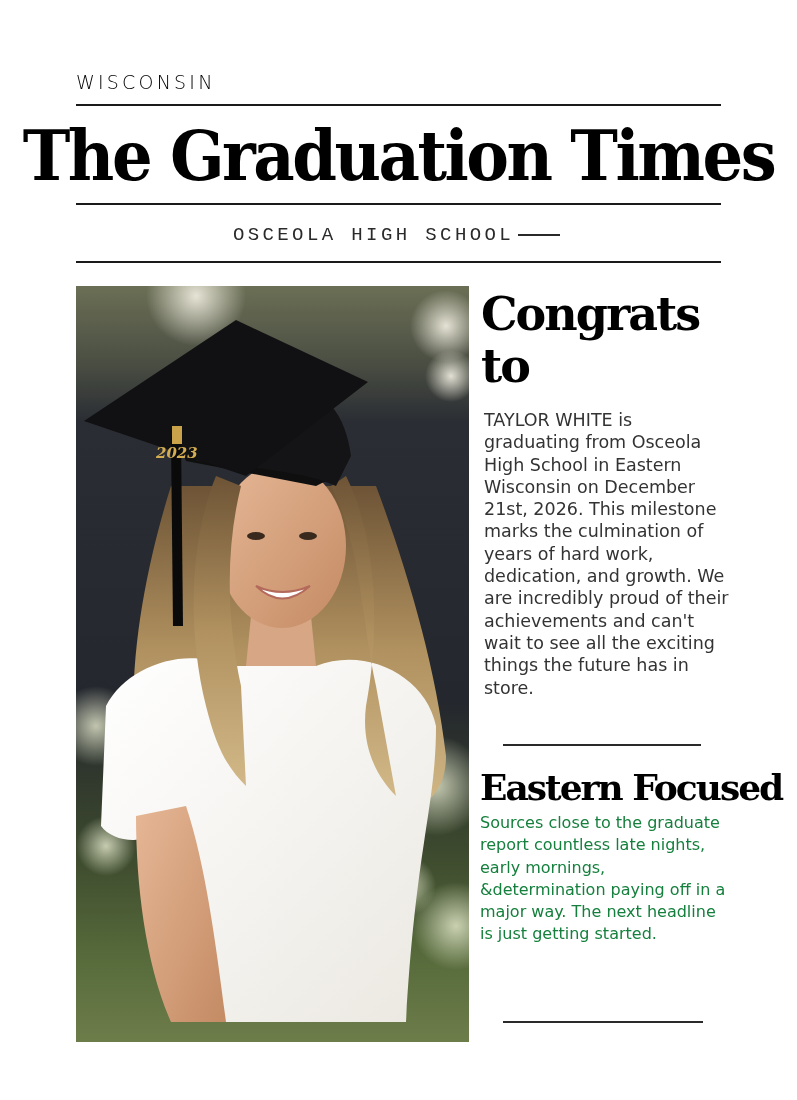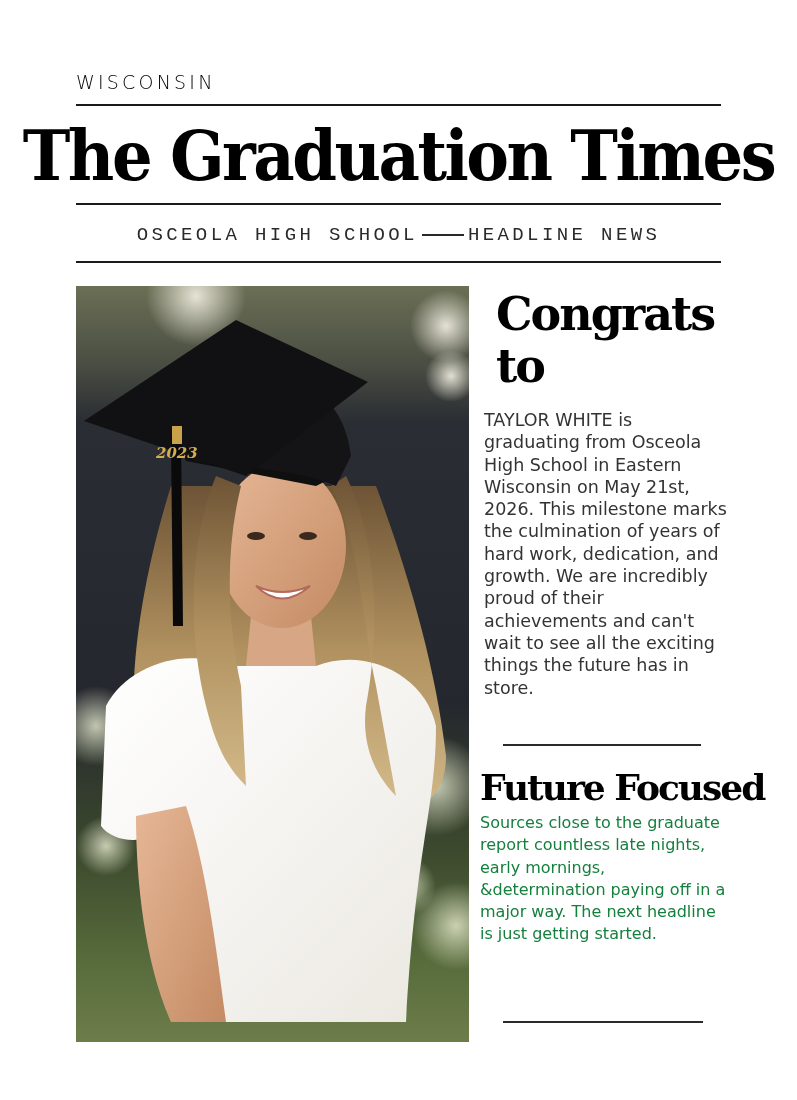--- a/index.html
+++ b/index.html
@@ -18,21 +18,21 @@
       display: flex; justify-content: center; align-items: center;
       font-size: 19px; letter-spacing: 3.4px; color: #2a2a2a; white-space: nowrap; font-family: Liberation Mono, monospace; }
     .sub-row .dash { display: inline-block; width: 42px; height: 1.5px; background: #2a2a2a; vertical-align: middle; margin: 0 4px; }
 
     .photo { position: absolute; left: 76px; top: 286px; width: 393px; height: 756px; overflow: hidden;
       background: linear-gradient(180deg, #6b6f55 0%, #4b4f43 10%, #2a2d33 18%, #24272d 55%, #3d4a2e 75%, #55693a 88%, #6d7d4a 100%); padding-left: 8px; }
     .photo svg { position: absolute; left: 0; top: 0; width: 393px; height: 736px; }
 
     .headline { position: absolute; left: 481px; top: 288px; width: 250px;
       font-family: "DejaVu Serif", serif; font-weight: bold; font-size: 46px; line-height: 52px;
-      letter-spacing: -2px; color: #000; margin-left: 15px; }
+      letter-spacing: -2px; color: #000; }
     .body1 { position: absolute; left: 484px; top: 409px; width: 245px;
       font-size: 17.5px; line-height: 22.3px; color: #333; }
     .short-rule { position: absolute; height: 2px; background: #2a2a2a; }
     .headline2 { position: absolute; left: 480px; top: 765px; width: 250px; white-space: nowrap;
       font-family: "DejaVu Serif", serif; font-weight: bold; font-size: 36px; line-height: 44px;
       letter-spacing: -2px; color: #000; }
     .body2 { position: absolute; left: 480px; top: 812px; width: 250px;
       font-size: 16px; line-height: 22.3px; color: #15803d; }
   </style>
 </head>
@@ -46,21 +46,20 @@
 
   <div class="rule" style="top:104px;"></div>
 
   <div class="masthead">The Graduation Times</div>
 
   <div class="rule" style="top:203px;"></div>
 
   <div class="sub-row">
     <span>OSCEOLA HIGH SCHOOL</span>
     <span class="dash"></span>
-    <span>HEADLINE NEWS</span>
   </div>
 
   <div class="rule" style="top:261px;"></div>
 
   <div class="photo">
     <svg viewBox="0 0 393 736" xmlns="http://www.w3.org/2000/svg">
       <defs>
         <radialGradient id="bokeh1" cx="0.5" cy="0.5" r="0.5">
           <stop offset="0" stop-color="#f4f1e4" stop-opacity="0.9"></stop>
           <stop offset="1" stop-color="#f4f1e4" stop-opacity="0"></stop>
@@ -118,23 +117,23 @@
       <path d="M100 150 L102 340" stroke="#0a0a0a" stroke-width="10"></path>
       <rect x="96" y="140" width="10" height="18" fill="#c9a24a"></rect>
       <text x="80" y="172" font-family="DejaVu Serif, serif" font-weight="bold" font-style="italic" font-size="15" fill="#d4ad52">2023</text>
     </svg>
   </div>
 
   <div class="headline">
     <div>Congrats to</div>
   </div>
 
-  <p class="body1">TAYLOR WHITE is graduating from Osceola High School in Eastern Wisconsin on May 21st, 2026. This milestone marks the culmination of years of hard work, dedication, and growth. We are incredibly proud of their achievements and can't wait to see all the exciting things the future has in store.</p>
+  <p class="body1">TAYLOR WHITE is graduating from Osceola High School in Eastern Wisconsin on December 21st, 2026. This milestone marks the culmination of years of hard work, dedication, and growth. We are incredibly proud of their achievements and can't wait to see all the exciting things the future has in store.</p>
 
   <div class="short-rule" style="left:503px; width:198px; top:744px;"></div>
 
-  <div class="headline2">Future Focused</div>
+  <div class="headline2">Eastern Focused</div>
 
   <p class="body2">Sources close to the graduate report countless late nights, early mornings, &amp;determination paying off in a major way. The next headline is just getting started.</p>
 
   <div class="short-rule" style="left:503px; width:200px; top:1021px;"></div>
 
 </div>
 
 </body></html>

